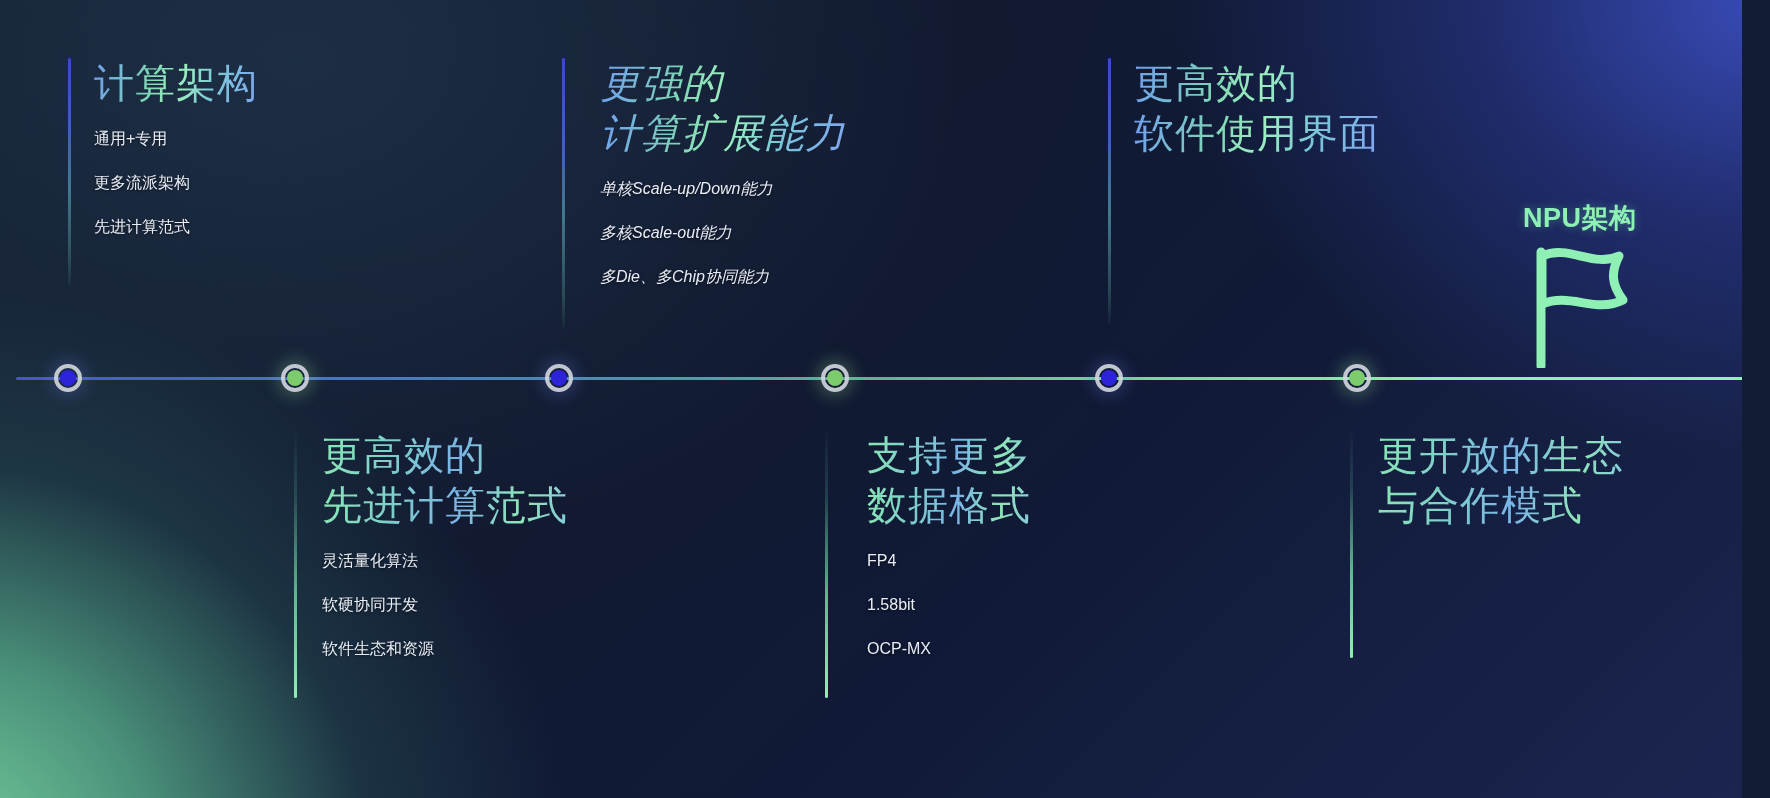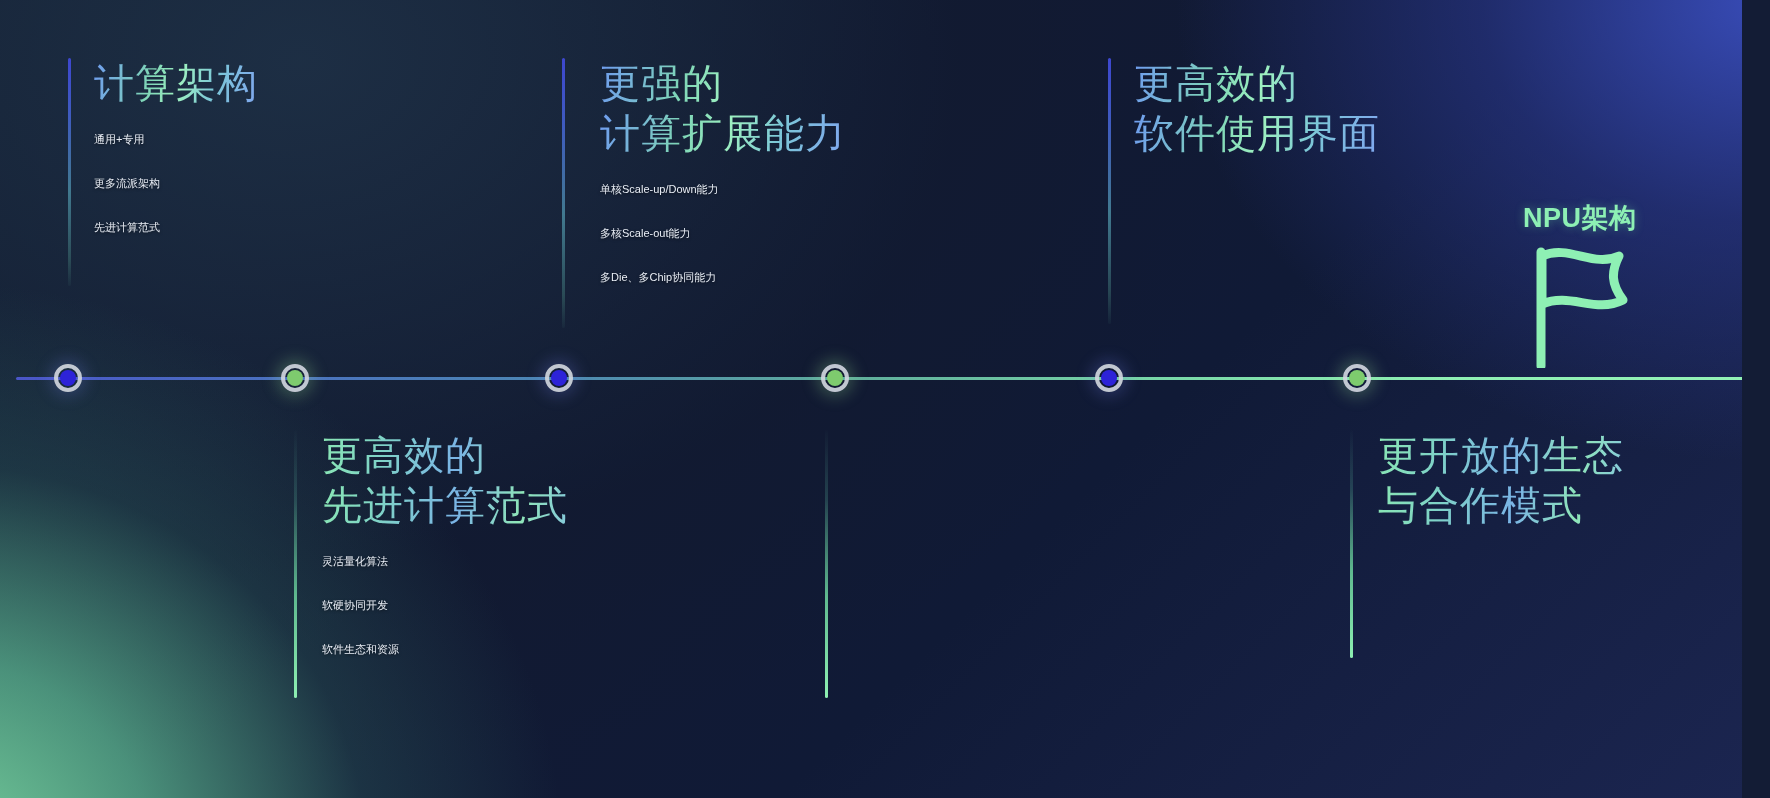--- a/index.html
+++ b/index.html
@@ -35,21 +35,21 @@
   .card{position:absolute;}
   .bar{position:absolute;left:0;top:0;width:3px;border-radius:2px;}
   .card.up .bar{background:linear-gradient(180deg,#3d47cf 0%,#3f5cbe 26%,#41798f 58%,rgba(80,150,140,0.35) 88%,rgba(90,170,150,0.05) 100%);}
   .card.down .bar{background:linear-gradient(180deg,rgba(40,60,80,0.05) 0%,rgba(70,140,130,0.35) 26%,#5fb98f 62%,#8ef0b2 100%);}
   .title{font-size:40px;line-height:50px;font-weight:400;letter-spacing:1px;
     background:linear-gradient(103deg,#6f9bf0 0%,#7fd6b7 34%,#9df0c0 52%,#7cc7d8 72%,#7fa5ef 100%);
     -webkit-background-clip:text;background-clip:text;color:transparent;white-space:nowrap;}
   .title.t2{background:linear-gradient(100deg,#8ae7b4 0%,#7fd3c6 24%,#7ab4e6 55%,#8fe6b8 80%,#86c9dc 100%);
     -webkit-background-clip:text;background-clip:text;color:transparent;}
   .bullets{margin-top:20px;}
-  .bullet{font-size:11px;line-height:22px;color:#e9eef6;margin-bottom:22px;white-space:nowrap;
+  .bullet{font-size:16px;line-height:22px;color:#e9eef6;margin-bottom:22px;white-space:nowrap;
     text-shadow:0 1px 3px rgba(0,0,0,0.55);}
 
   
   .flagwrap{position:absolute;left:1523px;top:200px;}
   .flaglabel{font-size:27px;font-weight:bold;color:#8df0b4;white-space:nowrap;letter-spacing:0.5px;
     text-shadow:0 0 10px rgba(120,240,170,0.35);}
   .flagicon{position:absolute;left:8px;top:38px;}
 </style>
 </head>
 <body>
@@ -63,21 +63,21 @@
       <div class="bullets">
         <div class="bullet">通用+专用</div>
         <div class="bullet">更多流派架构</div>
         <div class="bullet">先进计算范式</div>
       </div>
     </div>
   </div>
 
   <div class="card up" style="left:562px;top:58px;">
     <div class="bar" style="height:270px;"></div>
-    <div style="margin-left:38px;">
+    <div style="margin-left:38px;font-style:italic;">
       <div class="title">更强的</div>
       <div class="title">计算扩展能力</div>
       <div class="bullets">
         <div class="bullet">单核Scale-up/Down能力</div>
         <div class="bullet">多核Scale-out能力</div>
         <div class="bullet">多Die、多Chip协同能力</div>
       </div>
     </div>
   </div>
 
@@ -129,20 +129,29 @@
       <div class="bullets">
         <div class="bullet">灵活量化算法</div>
         <div class="bullet">软硬协同开发</div>
         <div class="bullet">软件生态和资源</div>
       </div>
     </div>
   </div>
 
   <div class="card down" style="left:825px;top:430px;">
     <div class="bar" style="height:268px;"></div>
+    <div style="margin-left:42px;">
+      <div class="title t2">支持更多</div>
+      <div class="title t2">数据格式</div>
+      <div class="bullets">
+        <div class="bullet">FP4</div>
+        <div class="bullet">1.58bit</div>
+        <div class="bullet">OCP-MX</div>
+      </div>
+    </div>
   </div>
 
   <div class="card down" style="left:1350px;top:430px;">
     <div class="bar" style="height:228px;"></div>
     <div style="margin-left:28px;">
       <div class="title t2">更开放的生态</div>
       <div class="title t2">与合作模式</div>
     </div>
   </div>
 

